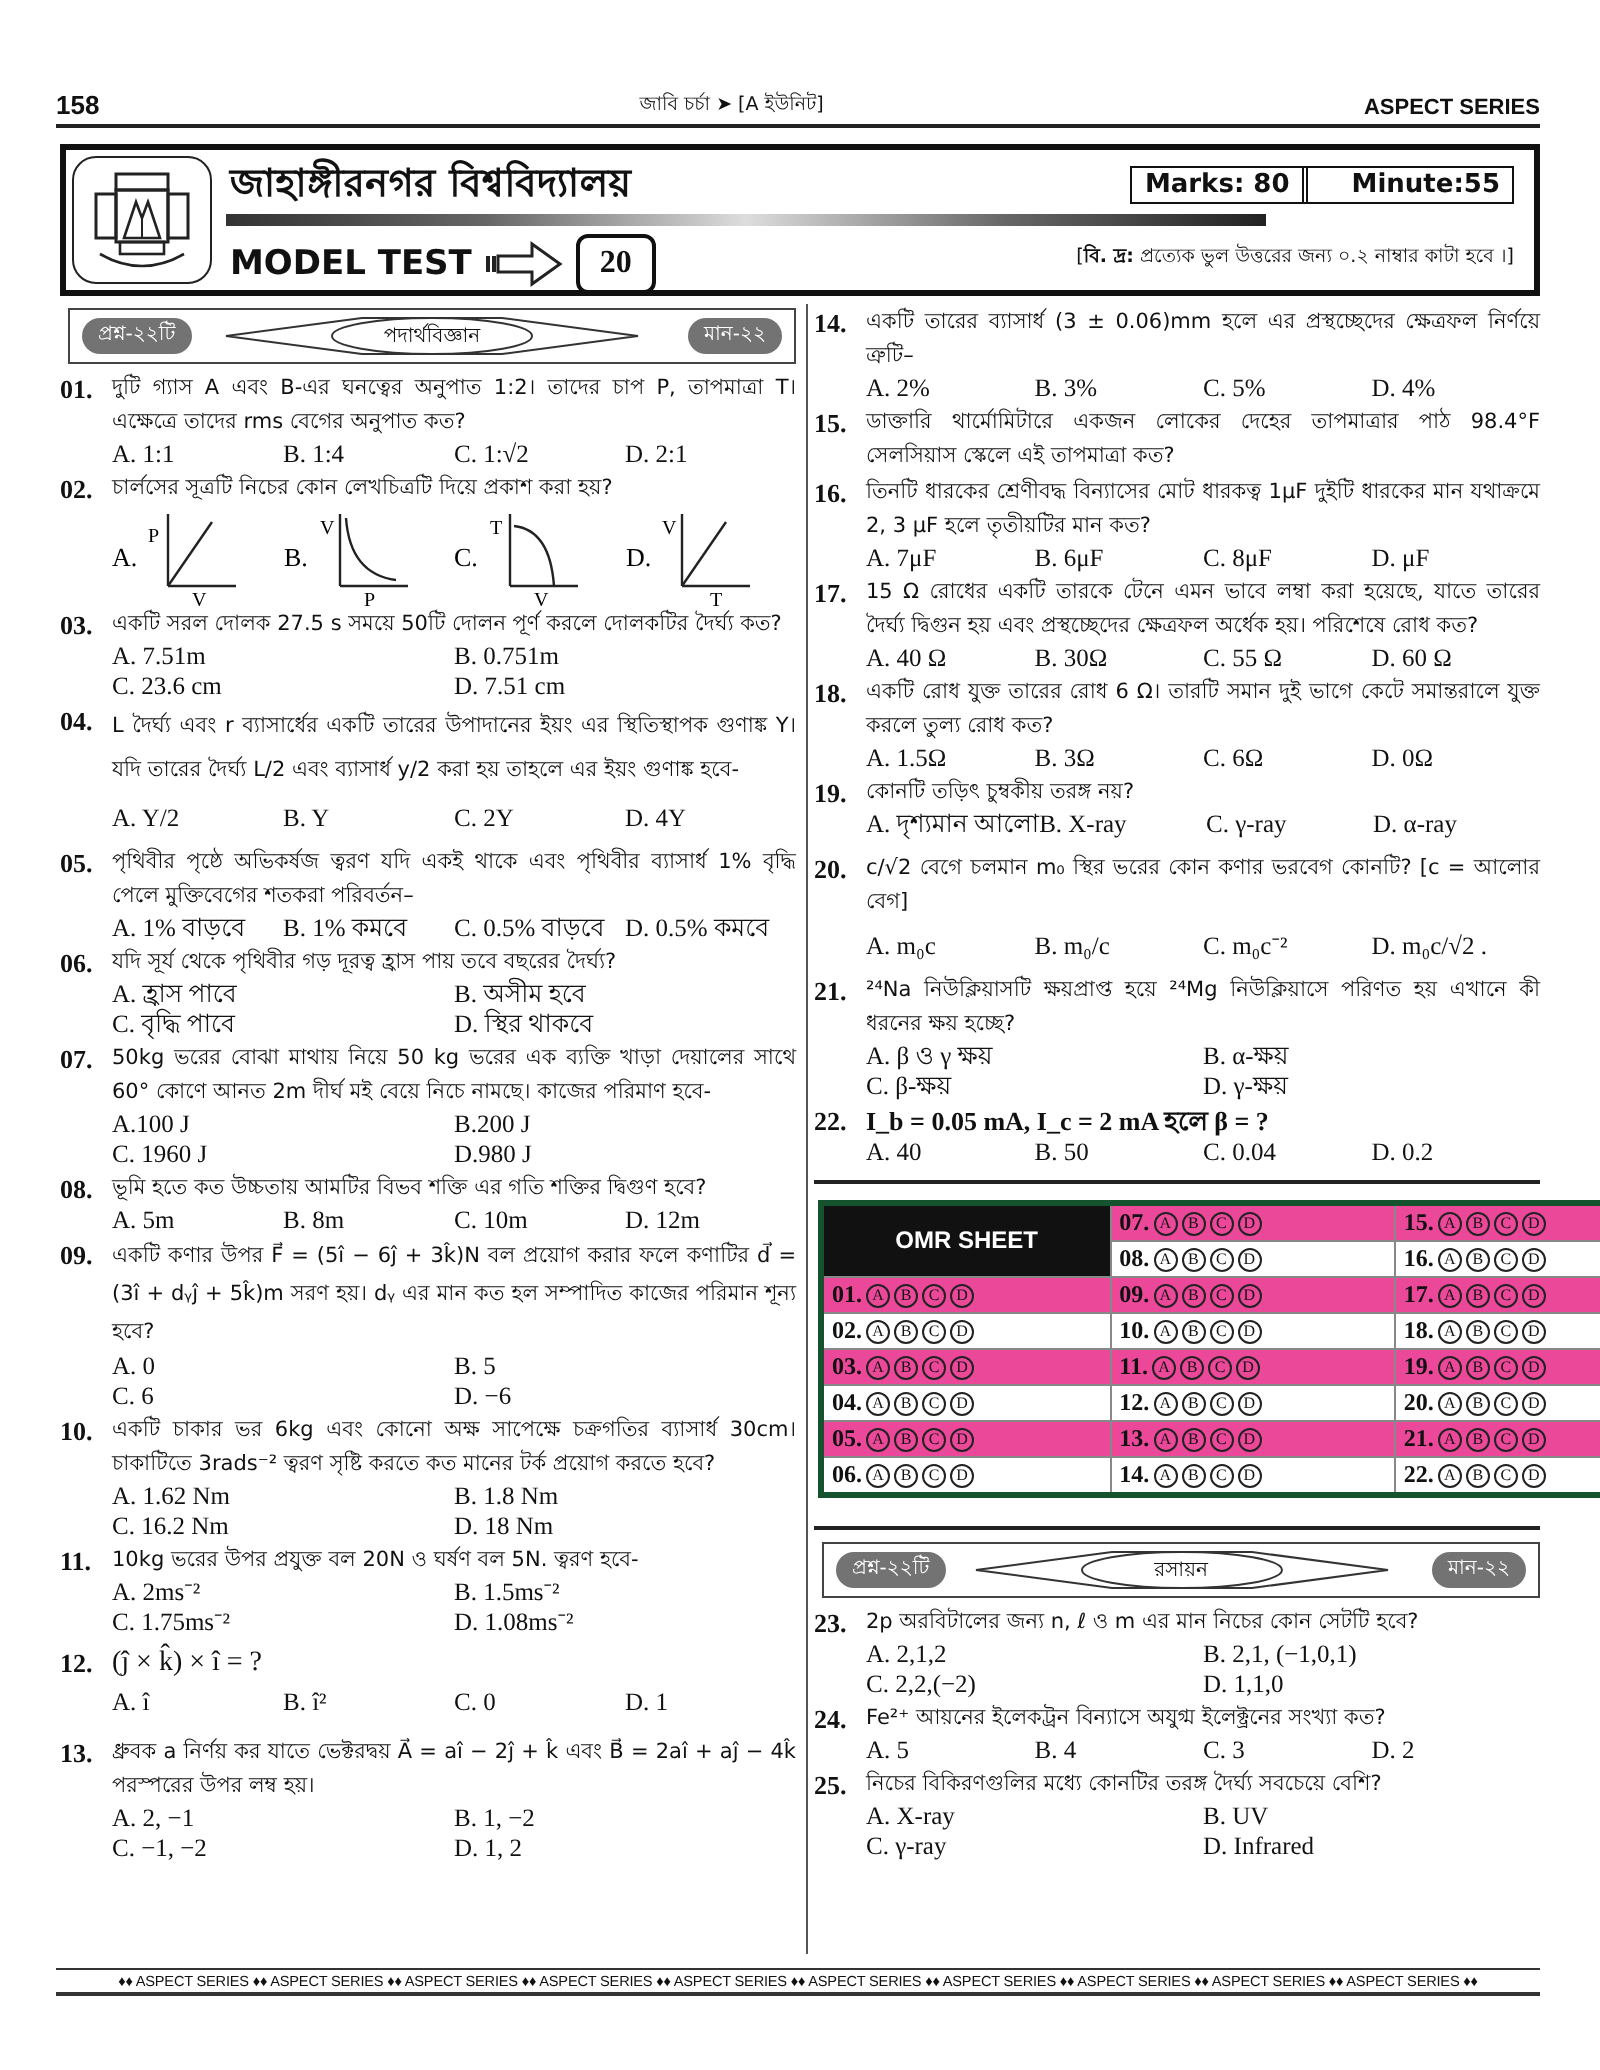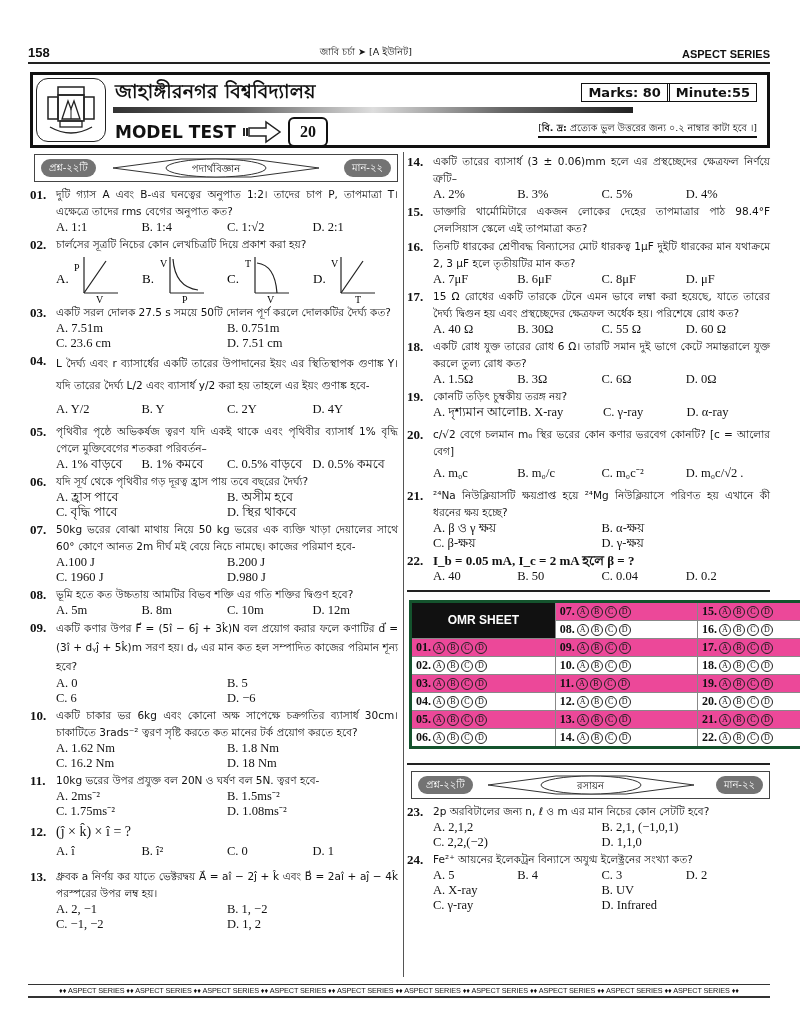--- a/index.html
+++ b/index.html
@@ -15,24 +15,24 @@
   
   .banner { position: absolute; left: 30px; top: 72px; width: 740px; height: 76px; border: 3px solid #111; }
   .logo-box { position: absolute; left: 3px; top: 3px; width: 70px; height: 64px; border: 1px solid #222; border-radius: 12px; display: flex; align-items: center; justify-content: center; background: #fff; }
   .logo-box svg { width: 54px; height: 54px; }
   .uni-name { position: absolute; left: 82px; top: 2px; font-family: "DejaVu Sans", sans-serif; font-weight: bold; font-size: 19px; letter-spacing: 0.3px; }
   .grad-bar { position: absolute; left: 80px; top: 32px; width: 520px; height: 6px; background: linear-gradient(90deg, #333 0%, #666 25%, #ddd 50%, #666 75%, #222 100%); }
   .model-test { position: absolute; left: 82px; top: 42px; display: flex; align-items: center; gap: 6px; }
   .model-test .lbl { font-family: "DejaVu Sans", sans-serif; font-weight: bold; font-size: 17px; }
   .arrow-icon { width: 40px; height: 24px; }
   .test-num { border: 2px solid #111; border-radius: 6px; padding: 0 10px; font-family: "Liberation Serif", serif; font-weight: bold; font-size: 16px; line-height: 26px; }
-  .marks-box { position: absolute; right: 10px; top: 8px; display: flex; border: 1px solid #111; }
+  .marks-box { position: absolute; right: 10px; top: 8px; display: flex; border: 1px solid #111; gap: 16px; }
   .marks-box span { font-family: "DejaVu Sans", sans-serif; font-weight: bold; font-size: 13px; padding: 1px 6px; }
   .marks-box .m1 { border-right: 3px double #111; }
-  .note { position: absolute; right: 10px; top: 46px; font-family: "DejaVu Sans", sans-serif; font-size: 9.5px; border-bottom: 2px solid #111; padding-bottom: 0; }
+  .note { position: absolute; right: 10px; top: 46px; font-family: "DejaVu Sans", sans-serif; font-size: 9.5px; border-bottom: 2px solid #111; padding-bottom: 10px; }
   .note b { font-weight: bold; }
 
   
   .col { position: absolute; top: 152px; font-size: 12.5px; line-height: 17px; }
   .col-left { left: 30px; width: 368px; }
   .col-right { left: 403px; width: 367px; border-left: 1px solid #555; padding-left: 3px; top: 152px; height: 825px; }
 
   .section-head { position: relative; height: 28px; border: 1px solid #444; margin: 2px 0 4px 4px; background: #fff; }
   .section-head .pill { position: absolute; top: 4px; background: #737373; color: #fff; border-radius: 12px; padding: 1px 8px; font-family: "DejaVu Sans", sans-serif; font-size: 10px; line-height: 16px; }
   .section-head .pill.left { left: 6px; }
@@ -463,20 +463,24 @@
       <span class="num">24.</span>
       <span class="stem">Fe²⁺ আয়নের ইলেকট্রন বিন্যাসে অযুগ্ম ইলেক্ট্রনের সংখ্যা কত?</span>
     </div>
   <div class="opts four">
       <span>A. 5</span>
       <span>B. 4</span>
       <span>C. 3</span>
       <span>D. 2</span>
     </div>
 
+  <div class="q">
+      <span class="num">25.</span>
+      <span class="stem">নিচের বিকিরণগুলির মধ্যে কোনটির তরঙ্গ দৈর্ঘ্য সবচেয়ে বেশি?</span>
+    </div>
   <div class="opts two">
       <span>A. X-ray</span>
       <span>B. UV</span>
       <span>C. γ-ray</span>
       <span>D. Infrared</span>
     </div>
 </div>
 
 <div class="footer">♦♦ ASPECT SERIES ♦♦ ASPECT SERIES ♦♦ ASPECT SERIES ♦♦ ASPECT SERIES ♦♦ ASPECT SERIES ♦♦ ASPECT SERIES ♦♦ ASPECT SERIES ♦♦ ASPECT SERIES ♦♦ ASPECT SERIES ♦♦ ASPECT SERIES ♦♦</div>
 

